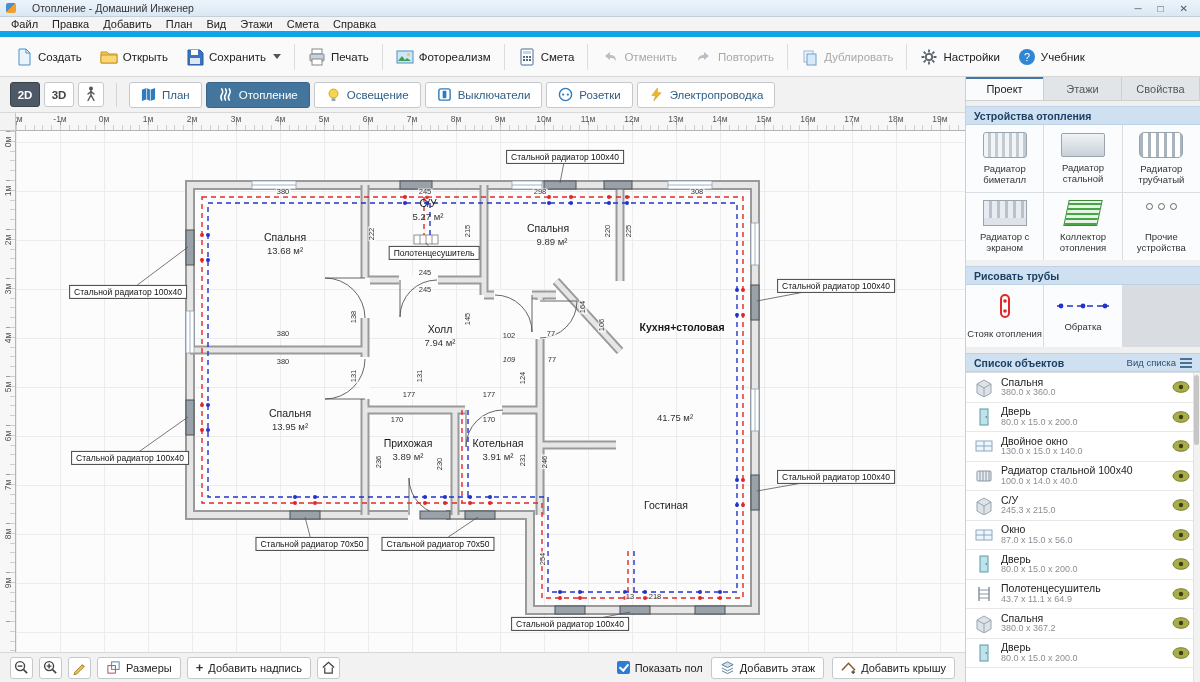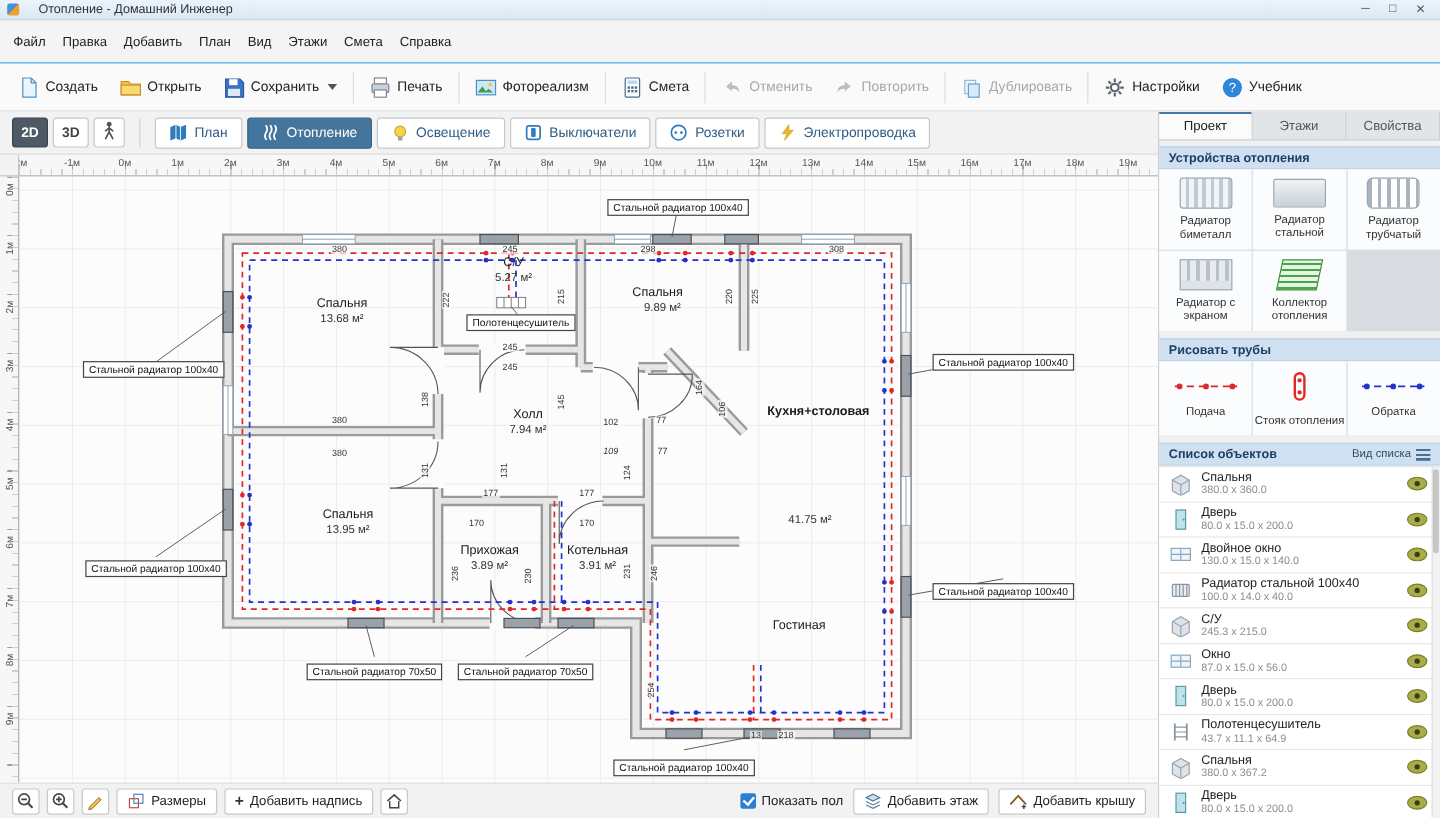--- a/index.html
+++ b/index.html
@@ -5,21 +5,21 @@
   *{box-sizing:border-box;margin:0;padding:0}
   html,body{width:1200px;height:682px;overflow:hidden;font-family:"Liberation Sans",sans-serif;font-size:11px;color:#222;background:#f0f0f0}
   .app{width:1200px;height:682px;display:flex;flex-direction:column}
   
   .titlebar{height:17px;background:linear-gradient(#ecf4fb,#d9e8f4);border-bottom:1px solid #c3d0dc;display:flex;align-items:center;gap:16px;padding:0 6px;flex:none}
   .app-icon{width:10px;height:10px;background:linear-gradient(135deg,#4a90d0 50%,#f0a030 50%);border-radius:2px;flex:none}
   .title-text{font-size:10.5px;color:#333}
   .win-controls{margin-left:auto;display:flex;gap:16px;color:#555;font-size:10px;padding-right:6px}
   .win-controls span{cursor:default}
   
-  .menubar{height:36px;background:#f4f4f4;border-bottom:1px solid #0ea5e9;display:flex;align-items:center;padding:0 4px;flex:none}
+  .menubar{height:20px;background:#f4f4f4;border-bottom:6px solid #0ea5e9;display:flex;align-items:center;padding:0 4px;flex:none}
   .menu-item{padding:2px 7px}
   
   .toolbar{height:40px;background:#fafafa;border-bottom:1px solid #d8d8d8;display:flex;align-items:center;padding:0 6px;flex:none}
   .tb-btn{display:flex;align-items:center;gap:5px;padding:5px 9px;border-radius:3px;font-size:11.5px;white-space:nowrap}
   .tb-btn .ic{width:18px;height:18px;flex:none;display:inline-block}
   .tb-btn .ic svg{width:100%;height:100%;display:block}
   .tb-btn.disabled{color:#a8a8a8}
   .tb-sep{width:1px;height:26px;background:#ddd;margin:0 4px;flex:none}
   .dd-arrow{width:0;height:0;border-left:4px solid transparent;border-right:4px solid transparent;border-top:5px solid #555;margin-left:2px}
   
@@ -652,34 +652,33 @@
             <div>Радиатор трубчатый</div>
           </div>
           <div class="dev-cell">
             <div class="d-screen"></div>
             <div>Радиатор с экраном</div>
           </div>
           <div class="dev-cell">
             <div class="d-collector"></div>
             <div>Коллектор отопления</div>
           </div>
+          <div class="dev-cell">
+            <div class="d-other">
+              <i></i>
+              <i></i>
+              <i></i>
+            </div>
+            <div>Прочие устройства</div>
+          </div>
         </div>
       <div class="p-header">
         <span>Рисовать трубы</span>
       </div>
       <div class="pipe-grid" id="pipeGrid">
-          <div class="pipe-cell">
-            <div><svg width="56" height="12" viewBox="0 0 56 12">
-                <line x1="2" y1="6" x2="54" y2="6" stroke="#e02828" stroke-width="1.6" stroke-dasharray="6,4"></line>
-                <circle cx="6" cy="6" r="2.4" fill="#e02828"></circle>
-                <circle cx="28" cy="6" r="2.4" fill="#e02828"></circle>
-                <circle cx="50" cy="6" r="2.4" fill="#e02828"></circle>
-              </svg></div>
-            <div>Подача</div>
-          </div>
           <div class="pipe-cell">
             <div><svg width="20" height="26" viewBox="0 0 20 26">
                 <rect x="6" y="2" width="8" height="22" rx="4" fill="none" stroke="#e02828" stroke-width="2"></rect>
                 <circle cx="10" cy="8" r="1.8" fill="#e02828"></circle>
                 <circle cx="10" cy="18" r="1.8" fill="#e02828"></circle>
               </svg></div>
             <div>Стояк отопления</div>
           </div>
           <div class="pipe-cell">
             <div><svg width="56" height="12" viewBox="0 0 56 12">

